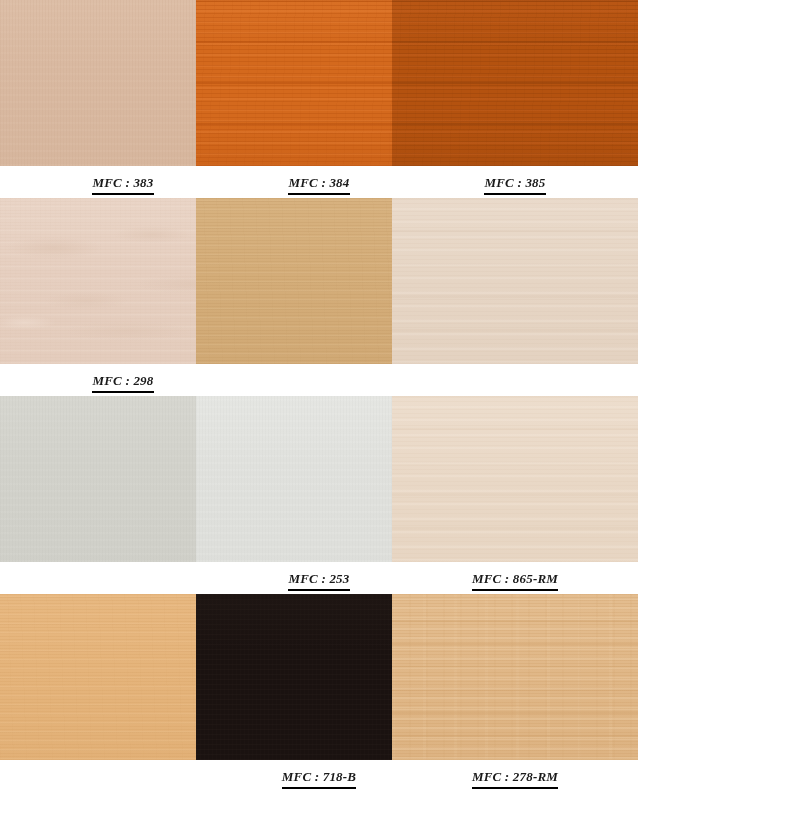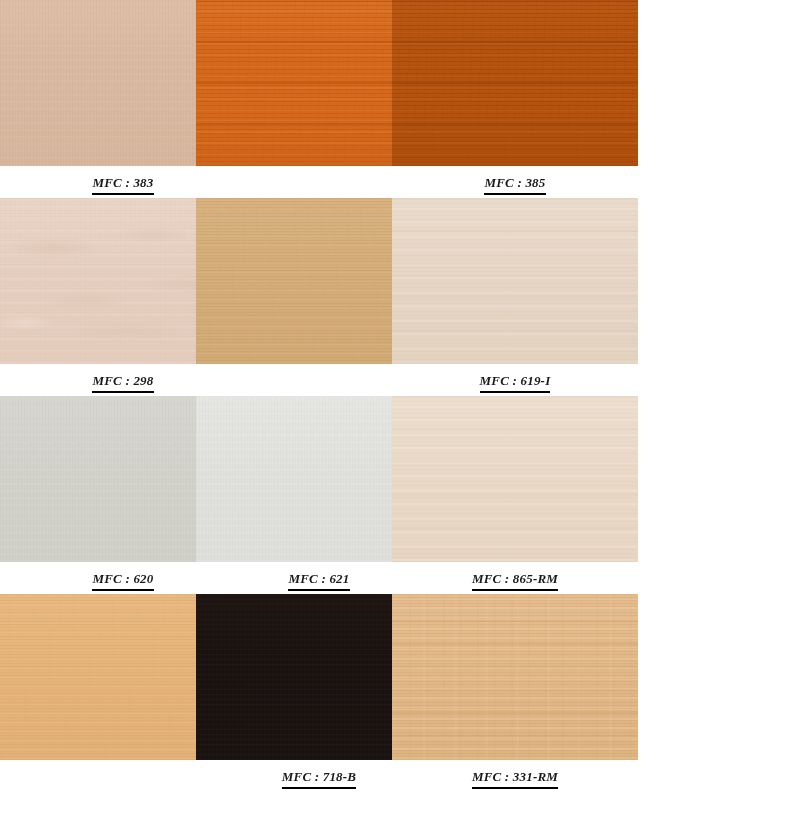--- a/index.html
+++ b/index.html
@@ -77,59 +77,58 @@
 <body>
 
 <div id="catalog">
     <div class="swatch-row">
       <div class="swatch-cell">
         <div class="swatch-img" style="background-color: rgb(217, 185, 161); background-image: repeating-linear-gradient(90deg, rgba(203, 168, 141, 0.22) 0px, rgba(203, 168, 141, 0.22) 1px, rgba(0, 0, 0, 0) 1px, rgba(0, 0, 0, 0) 3px), repeating-linear-gradient(0deg, rgba(227, 199, 177, 0.18) 0px, rgba(227, 199, 177, 0.18) 2px, rgba(0, 0, 0, 0) 2px, rgba(0, 0, 0, 0) 7px), linear-gradient(rgba(227, 199, 177, 0.35) 0%, rgba(0, 0, 0, 0) 40%, rgba(203, 168, 141, 0.18) 100%);"></div>
         <div class="label-wrap"><span class="label-inner"><span class="label-text">MFC : 383</span><span class="label-rule"></span></span></div>
       </div>
       <div class="swatch-cell">
         <div class="swatch-img" style="background-color: rgb(212, 105, 29); background-image: repeating-linear-gradient(0deg, rgba(185, 82, 15, 0.4) 0px, rgba(185, 82, 15, 0.4) 1px, rgba(0, 0, 0, 0) 1px, rgba(0, 0, 0, 0) 4px), repeating-linear-gradient(0deg, rgba(232, 131, 58, 0.3) 0px, rgba(232, 131, 58, 0.3) 2px, rgba(0, 0, 0, 0) 2px, rgba(0, 0, 0, 0) 11px), repeating-linear-gradient(0deg, rgba(185, 82, 15, 0.55) 0px, rgba(185, 82, 15, 0.55) 2px, rgba(0, 0, 0, 0) 2px, rgba(0, 0, 0, 0) 41px), repeating-linear-gradient(92deg, rgba(185, 82, 15, 0.1) 0px, rgba(185, 82, 15, 0.1) 1px, rgba(0, 0, 0, 0) 1px, rgba(0, 0, 0, 0) 9px), linear-gradient(rgba(232, 131, 58, 0.25) 0%, rgba(0, 0, 0, 0) 30%, rgba(0, 0, 0, 0) 70%, rgba(185, 82, 15, 0.22) 100%);"></div>
+        <div class="label-wrap"><span class="label-inner"><span class="label-text">MFC : 384</span><span class="label-rule"></span></span></div>
       </div>
       <div class="swatch-cell">
         <div class="swatch-img" style="background-color: rgb(180, 82, 15); background-image: repeating-linear-gradient(0deg, rgba(147, 65, 10, 0.4) 0px, rgba(147, 65, 10, 0.4) 1px, rgba(0, 0, 0, 0) 1px, rgba(0, 0, 0, 0) 4px), repeating-linear-gradient(0deg, rgba(201, 100, 36, 0.3) 0px, rgba(201, 100, 36, 0.3) 2px, rgba(0, 0, 0, 0) 2px, rgba(0, 0, 0, 0) 11px), repeating-linear-gradient(0deg, rgba(147, 65, 10, 0.55) 0px, rgba(147, 65, 10, 0.55) 2px, rgba(0, 0, 0, 0) 2px, rgba(0, 0, 0, 0) 41px), repeating-linear-gradient(92deg, rgba(147, 65, 10, 0.1) 0px, rgba(147, 65, 10, 0.1) 1px, rgba(0, 0, 0, 0) 1px, rgba(0, 0, 0, 0) 9px), linear-gradient(rgba(201, 100, 36, 0.25) 0%, rgba(0, 0, 0, 0) 30%, rgba(0, 0, 0, 0) 70%, rgba(147, 65, 10, 0.22) 100%);"></div>
         <div class="label-wrap"><span class="label-inner"><span class="label-text">MFC : 385</span><span class="label-rule"></span></span></div>
       </div>
     </div>
     <div class="swatch-row">
       <div class="swatch-cell">
         <div class="swatch-img" style="background-color: rgb(230, 207, 192); background-image: radial-gradient(70px 16px at 22% 30%, rgba(216, 189, 169, 0.4) 0%, rgba(0, 0, 0, 0) 70%), radial-gradient(55px 12px at 62% 22%, rgba(216, 189, 169, 0.34) 0%, rgba(0, 0, 0, 0) 70%), radial-gradient(80px 14px at 78% 52%, rgba(216, 189, 169, 0.32) 0%, rgba(0, 0, 0, 0) 70%), radial-gradient(60px 13px at 35% 62%, rgba(216, 189, 169, 0.3) 0%, rgba(0, 0, 0, 0) 70%), radial-gradient(90px 15px at 52% 80%, rgba(216, 189, 169, 0.26) 0%, rgba(0, 0, 0, 0) 70%), radial-gradient(45px 10px at 10% 75%, rgba(242, 226, 214, 0.5) 0%, rgba(0, 0, 0, 0) 70%), repeating-linear-gradient(0deg, rgba(216, 189, 169, 0.16) 0px, rgba(216, 189, 169, 0.16) 1px, rgba(0, 0, 0, 0) 1px, rgba(0, 0, 0, 0) 3px), repeating-linear-gradient(0deg, rgba(242, 226, 214, 0.24) 0px, rgba(242, 226, 214, 0.24) 2px, rgba(0, 0, 0, 0) 2px, rgba(0, 0, 0, 0) 12px), repeating-linear-gradient(90deg, rgba(216, 189, 169, 0.08) 0px, rgba(216, 189, 169, 0.08) 1px, rgba(0, 0, 0, 0) 1px, rgba(0, 0, 0, 0) 5px), linear-gradient(rgba(242, 226, 214, 0.3) 0%, rgba(0, 0, 0, 0) 45%, rgba(216, 189, 169, 0.14) 100%);"></div>
         <div class="label-wrap"><span class="label-inner"><span class="label-text">MFC : 298</span><span class="label-rule"></span></span></div>
       </div>
       <div class="swatch-cell">
         <div class="swatch-img" style="background-color: rgb(212, 173, 121); background-image: repeating-linear-gradient(0deg, rgba(191, 149, 96, 0.26) 0px, rgba(191, 149, 96, 0.26) 1px, rgba(0, 0, 0, 0) 1px, rgba(0, 0, 0, 0) 3px), repeating-linear-gradient(0deg, rgba(226, 194, 149, 0.26) 0px, rgba(226, 194, 149, 0.26) 2px, rgba(0, 0, 0, 0) 2px, rgba(0, 0, 0, 0) 9px), repeating-linear-gradient(0deg, rgba(191, 149, 96, 0.3) 0px, rgba(191, 149, 96, 0.3) 1px, rgba(0, 0, 0, 0) 1px, rgba(0, 0, 0, 0) 27px), repeating-linear-gradient(88deg, rgba(191, 149, 96, 0.07) 0px, rgba(191, 149, 96, 0.07) 1px, rgba(0, 0, 0, 0) 1px, rgba(0, 0, 0, 0) 13px), linear-gradient(rgba(226, 194, 149, 0.22) 0%, rgba(0, 0, 0, 0) 45%, rgba(191, 149, 96, 0.16) 100%);"></div>
       </div>
       <div class="swatch-cell">
         <div class="swatch-img" style="background-color: rgb(230, 213, 196); background-image: repeating-linear-gradient(0deg, rgba(214, 192, 172, 0.18) 0px, rgba(214, 192, 172, 0.18) 1px, rgba(0, 0, 0, 0) 1px, rgba(0, 0, 0, 0) 4px), repeating-linear-gradient(0deg, rgba(242, 230, 218, 0.3) 0px, rgba(242, 230, 218, 0.3) 3px, rgba(0, 0, 0, 0) 3px, rgba(0, 0, 0, 0) 14px), repeating-linear-gradient(0deg, rgba(214, 192, 172, 0.22) 0px, rgba(214, 192, 172, 0.22) 2px, rgba(0, 0, 0, 0) 2px, rgba(0, 0, 0, 0) 33px), linear-gradient(rgba(242, 230, 218, 0.3) 0%, rgba(0, 0, 0, 0) 50%, rgba(214, 192, 172, 0.14) 100%);"></div>
-        <div class="label-wrap"><span class="label-inner"><span class="label-text">MFC : 619-I</span><span class="label-rule"></span></span></div>
       </div>
     </div>
     <div class="swatch-row">
       <div class="swatch-cell">
         <div class="swatch-img" style="background-color: rgb(210, 210, 203); background-image: repeating-linear-gradient(90deg, rgba(196, 196, 189, 0.22) 0px, rgba(196, 196, 189, 0.22) 1px, rgba(0, 0, 0, 0) 1px, rgba(0, 0, 0, 0) 3px), repeating-linear-gradient(0deg, rgba(222, 222, 216, 0.18) 0px, rgba(222, 222, 216, 0.18) 2px, rgba(0, 0, 0, 0) 2px, rgba(0, 0, 0, 0) 7px), linear-gradient(rgba(222, 222, 216, 0.35) 0%, rgba(0, 0, 0, 0) 40%, rgba(196, 196, 189, 0.18) 100%);"></div>
-        <div class="label-wrap"><span class="label-inner"><span class="label-text">MFC : 620</span><span class="label-rule"></span></span></div>
       </div>
       <div class="swatch-cell">
         <div class="swatch-img" style="background-color: rgb(224, 225, 221); background-image: repeating-linear-gradient(90deg, rgba(210, 211, 207, 0.22) 0px, rgba(210, 211, 207, 0.22) 1px, rgba(0, 0, 0, 0) 1px, rgba(0, 0, 0, 0) 3px), repeating-linear-gradient(0deg, rgba(238, 239, 236, 0.18) 0px, rgba(238, 239, 236, 0.18) 2px, rgba(0, 0, 0, 0) 2px, rgba(0, 0, 0, 0) 7px), linear-gradient(rgba(238, 239, 236, 0.35) 0%, rgba(0, 0, 0, 0) 40%, rgba(210, 211, 207, 0.18) 100%);"></div>
-        <div class="label-wrap"><span class="label-inner"><span class="label-text">MFC : 621</span><span class="label-rule"></span></span></div>
+        <div class="label-wrap"><span class="label-inner"><span class="label-text">MFC : 253</span><span class="label-rule"></span></span></div>
       </div>
       <div class="swatch-cell">
         <div class="swatch-img" style="background-color: rgb(233, 216, 198); background-image: repeating-linear-gradient(0deg, rgba(219, 197, 174, 0.18) 0px, rgba(219, 197, 174, 0.18) 1px, rgba(0, 0, 0, 0) 1px, rgba(0, 0, 0, 0) 4px), repeating-linear-gradient(0deg, rgba(245, 233, 220, 0.3) 0px, rgba(245, 233, 220, 0.3) 3px, rgba(0, 0, 0, 0) 3px, rgba(0, 0, 0, 0) 14px), repeating-linear-gradient(0deg, rgba(219, 197, 174, 0.22) 0px, rgba(219, 197, 174, 0.22) 2px, rgba(0, 0, 0, 0) 2px, rgba(0, 0, 0, 0) 33px), linear-gradient(rgba(245, 233, 220, 0.3) 0%, rgba(0, 0, 0, 0) 50%, rgba(219, 197, 174, 0.14) 100%);"></div>
         <div class="label-wrap"><span class="label-inner"><span class="label-text">MFC : 865-RM</span><span class="label-rule"></span></span></div>
       </div>
     </div>
     <div class="swatch-row">
       <div class="swatch-cell">
         <div class="swatch-img" style="background-color: rgb(229, 180, 123); background-image: repeating-linear-gradient(0deg, rgba(212, 159, 98, 0.26) 0px, rgba(212, 159, 98, 0.26) 1px, rgba(0, 0, 0, 0) 1px, rgba(0, 0, 0, 0) 3px), repeating-linear-gradient(0deg, rgba(240, 199, 150, 0.26) 0px, rgba(240, 199, 150, 0.26) 2px, rgba(0, 0, 0, 0) 2px, rgba(0, 0, 0, 0) 9px), repeating-linear-gradient(0deg, rgba(212, 159, 98, 0.3) 0px, rgba(212, 159, 98, 0.3) 1px, rgba(0, 0, 0, 0) 1px, rgba(0, 0, 0, 0) 27px), repeating-linear-gradient(88deg, rgba(212, 159, 98, 0.07) 0px, rgba(212, 159, 98, 0.07) 1px, rgba(0, 0, 0, 0) 1px, rgba(0, 0, 0, 0) 13px), linear-gradient(rgba(240, 199, 150, 0.22) 0%, rgba(0, 0, 0, 0) 45%, rgba(212, 159, 98, 0.16) 100%);"></div>
       </div>
       <div class="swatch-cell">
         <div class="swatch-img" style="background-color: rgb(26, 18, 16); background-image: repeating-linear-gradient(0deg, rgba(42, 32, 28, 0.3) 0px, rgba(42, 32, 28, 0.3) 1px, rgba(0, 0, 0, 0) 1px, rgba(0, 0, 0, 0) 5px), repeating-linear-gradient(90deg, rgba(42, 32, 28, 0.16) 0px, rgba(42, 32, 28, 0.16) 1px, rgba(0, 0, 0, 0) 1px, rgba(0, 0, 0, 0) 4px), linear-gradient(rgba(42, 32, 28, 0.25) 0%, rgba(0, 0, 0, 0) 35%, rgba(0, 0, 0, 0) 100%);"></div>
         <div class="label-wrap"><span class="label-inner"><span class="label-text">MFC : 718-B</span><span class="label-rule"></span></span></div>
       </div>
       <div class="swatch-cell">
         <div class="swatch-img" style="background-color: rgb(224, 183, 135); background-image: repeating-linear-gradient(0deg, rgba(207, 160, 106, 0.3) 0px, rgba(207, 160, 106, 0.3) 1px, rgba(0, 0, 0, 0) 1px, rgba(0, 0, 0, 0) 3px), repeating-linear-gradient(0deg, rgba(238, 207, 168, 0.34) 0px, rgba(238, 207, 168, 0.34) 3px, rgba(0, 0, 0, 0) 3px, rgba(0, 0, 0, 0) 10px), repeating-linear-gradient(0deg, rgba(207, 160, 106, 0.34) 0px, rgba(207, 160, 106, 0.34) 2px, rgba(0, 0, 0, 0) 2px, rgba(0, 0, 0, 0) 23px), repeating-linear-gradient(90deg, rgba(207, 160, 106, 0.12) 0px, rgba(207, 160, 106, 0.12) 2px, rgba(0, 0, 0, 0) 2px, rgba(0, 0, 0, 0) 17px), repeating-linear-gradient(90deg, rgba(238, 207, 168, 0.14) 0px, rgba(238, 207, 168, 0.14) 3px, rgba(0, 0, 0, 0) 3px, rgba(0, 0, 0, 0) 31px), linear-gradient(rgba(238, 207, 168, 0.24) 0%, rgba(0, 0, 0, 0) 50%, rgba(207, 160, 106, 0.18) 100%);"></div>
-        <div class="label-wrap"><span class="label-inner"><span class="label-text">MFC : 331-RM</span><span class="label-rule"></span></span></div>
+        <div class="label-wrap"><span class="label-inner"><span class="label-text">MFC : 278-RM</span><span class="label-rule"></span></span></div>
       </div>
     </div>
   </div>
 
 </body></html>

